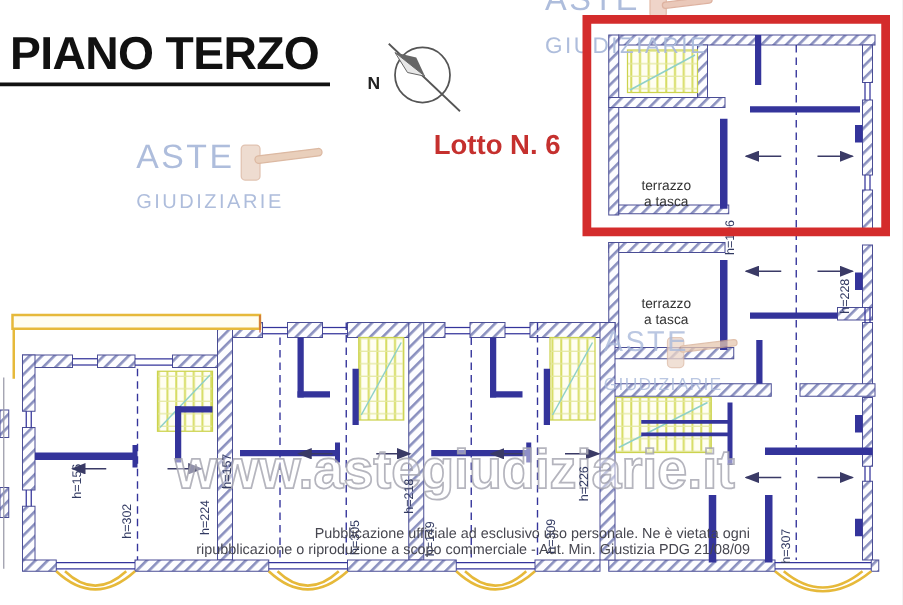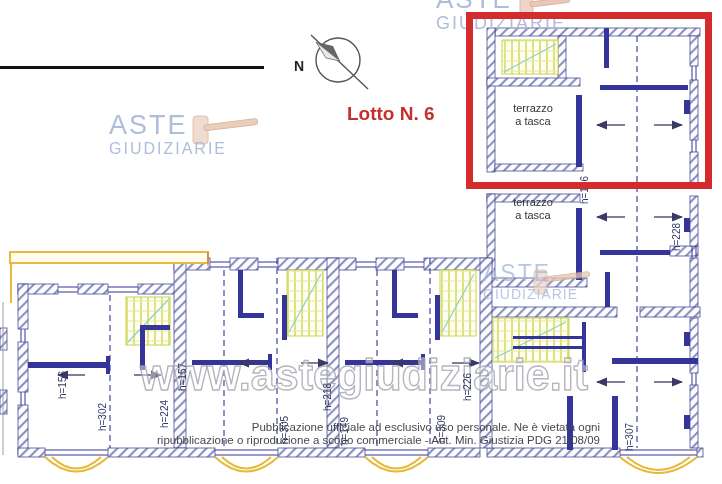--- a/index.html
+++ b/index.html
@@ -9,40 +9,40 @@
 
   
   .title{left:8px;top:22px;font-size:37px;font-weight:bold;color:#111;
          letter-spacing:-0.5px;white-space:nowrap;z-index:9;}
   .title-underline{left:0;top:66px;width:264px;height:3px;background:#111;z-index:9;}
 
   
   .compass-n{left:294px;top:58px;font-size:14px;font-weight:bold;color:#222;z-index:9;}
 
   
-  .lot-label{left:347px;top:103px;font-size:19px;font-weight:bold;color:#c5302e;
+  .lot-label{left:347px;top:103px;font-size:22px;font-weight:bold;color:#c5302e;
              white-space:nowrap;z-index:8;}
   .lot-box{left:466px;top:12px;width:246px;height:177px;border:7px solid #d42c2c;
            box-sizing:border-box;z-index:7;background:transparent;}
 
   
   .wm{color:rgba(170,185,218,0.95);font-weight:normal;z-index:4;line-height:1;}
   .wm .l1{font-size:27px;letter-spacing:2px;}
-  .wm .l2{font-size:16px;letter-spacing:2px;margin-top:2px;}
+  .wm .l2{font-size:16px;letter-spacing:2px;margin-top:15px;}
   .wm-top{left:436px;top:-14px;}
   .wm-top .l1{font-size:26px;}
   .wm-top .l2{font-size:18px;}
   .wm-left{left:109px;top:112px;}
   .wm-mid{left:483px;top:262px;opacity:0.85;}
   .wm-mid .l1{font-size:23px;}
   .wm-mid .l2{font-size:14px;letter-spacing:1px;}
   .wm-url-wrap{left:138px;top:346px;z-index:5;}
 
   
-  .room-label{width:76px;text-align:center;font-size:11px;color:#333;line-height:13px;z-index:6;}
+  .room-label{width:76px;text-align:center;font-size:11px;color:#333;line-height:13px;z-index:6;margin-top:41px;}
 
   
   .hlab{width:38px;height:12px;text-align:center;font-size:10px;color:#323a63;
         transform:rotate(-90deg);z-index:6;white-space:nowrap;}
 
   
   .disclaimer{left:128px;top:421px;width:472px;text-align:right;color:#474750;
               font-size:11.5px;line-height:13px;z-index:8;}
 
   svg.plan{position:absolute;left:0;top:0;z-index:1;}
@@ -268,20 +268,21 @@
     <g opacity="0.8">
       <rect x="520" y="-6" width="13" height="20" rx="3" fill="#eccabc" stroke="#dcab94"></rect>
       <rect x="530" y="2" width="40" height="5" rx="2.5" fill="#e6bba8" stroke="#d6a08a" transform="rotate(-7 530 5)"></rect>
     </g>
   </svg>
 
   <svg class="abs wm-url-wrap" width="470" height="62">
     <text x="2" y="44" font-family="Liberation Sans, sans-serif" font-size="44" font-weight="bold" textLength="448" lengthAdjust="spacingAndGlyphs" fill="rgba(255,255,255,0.45)" stroke="#a2a2ae" stroke-width="1.4" stroke-opacity="0.8">www.astegiudiziarie.it</text>
   </svg>
 
+  <div class="abs title">PIANO TERZO</div>
   <div class="abs title-underline"></div>
 
   <div class="abs compass-n">N</div>
 
   <div class="abs lot-label">Lotto N. 6</div>
   <div class="abs lot-box"></div>
 
   <div class="abs wm wm-top">
     <div class="l1">ASTE</div>
     <div class="l2">GIUDIZIARIE</div>

